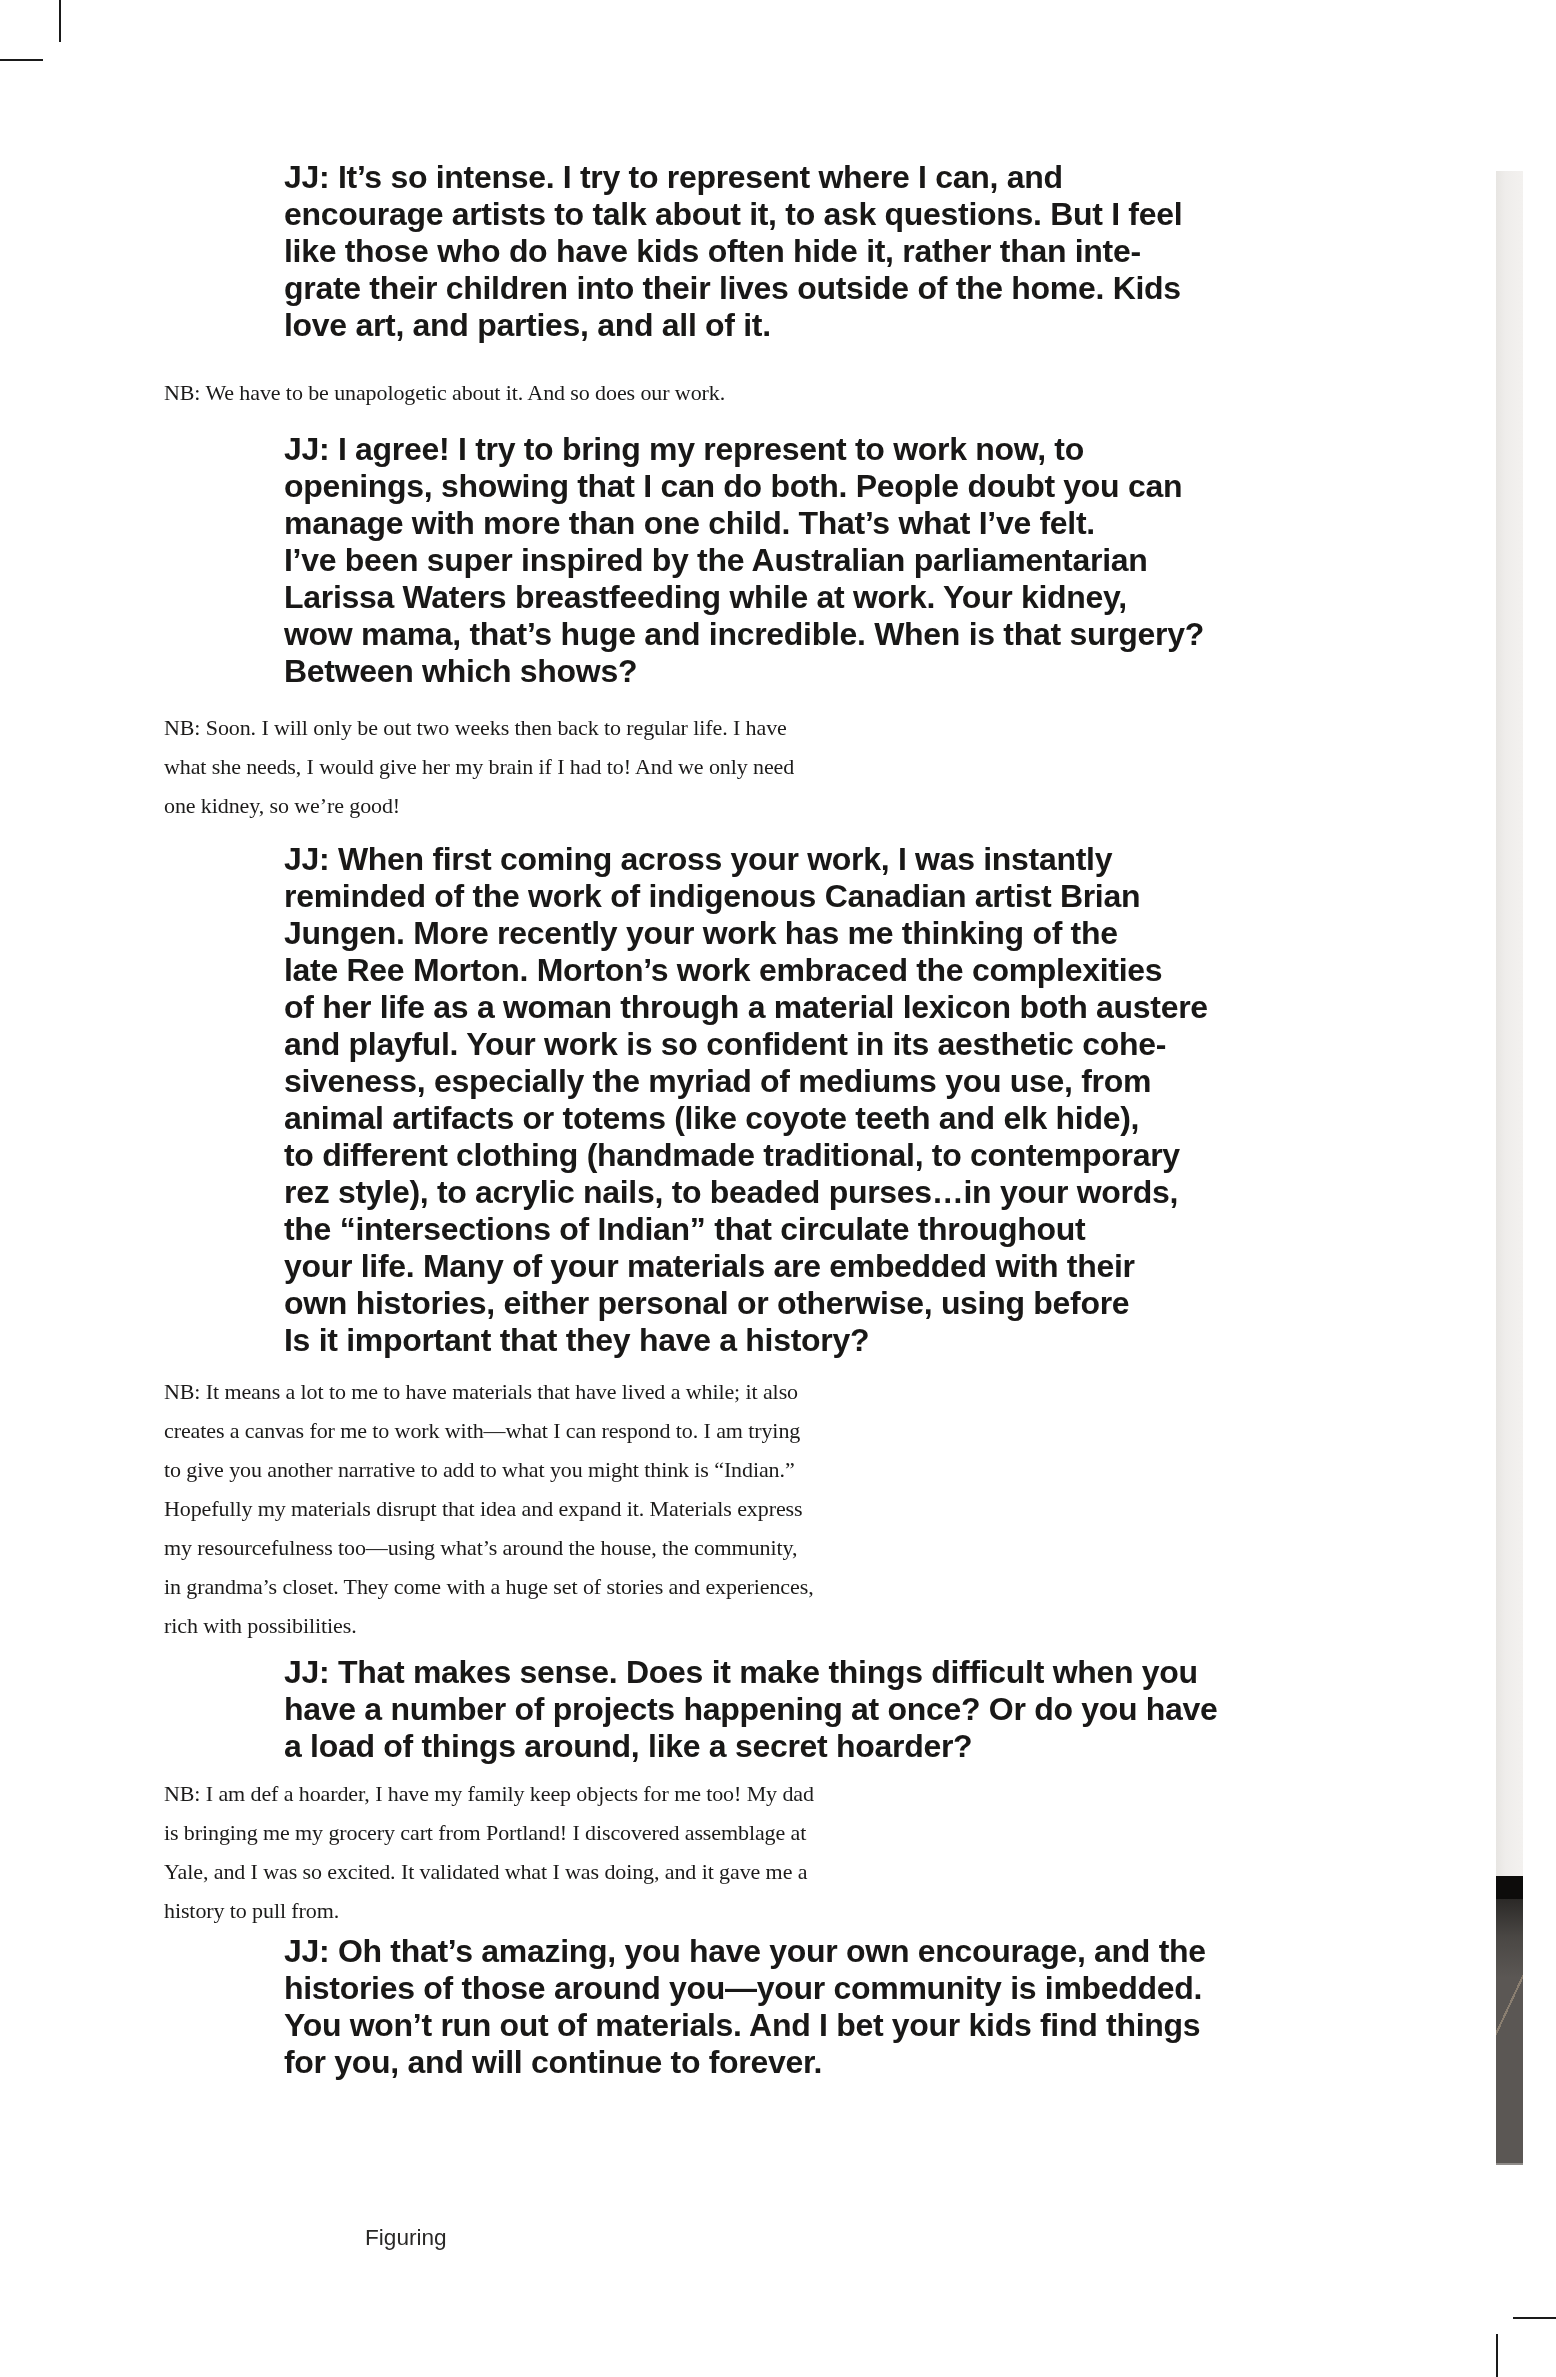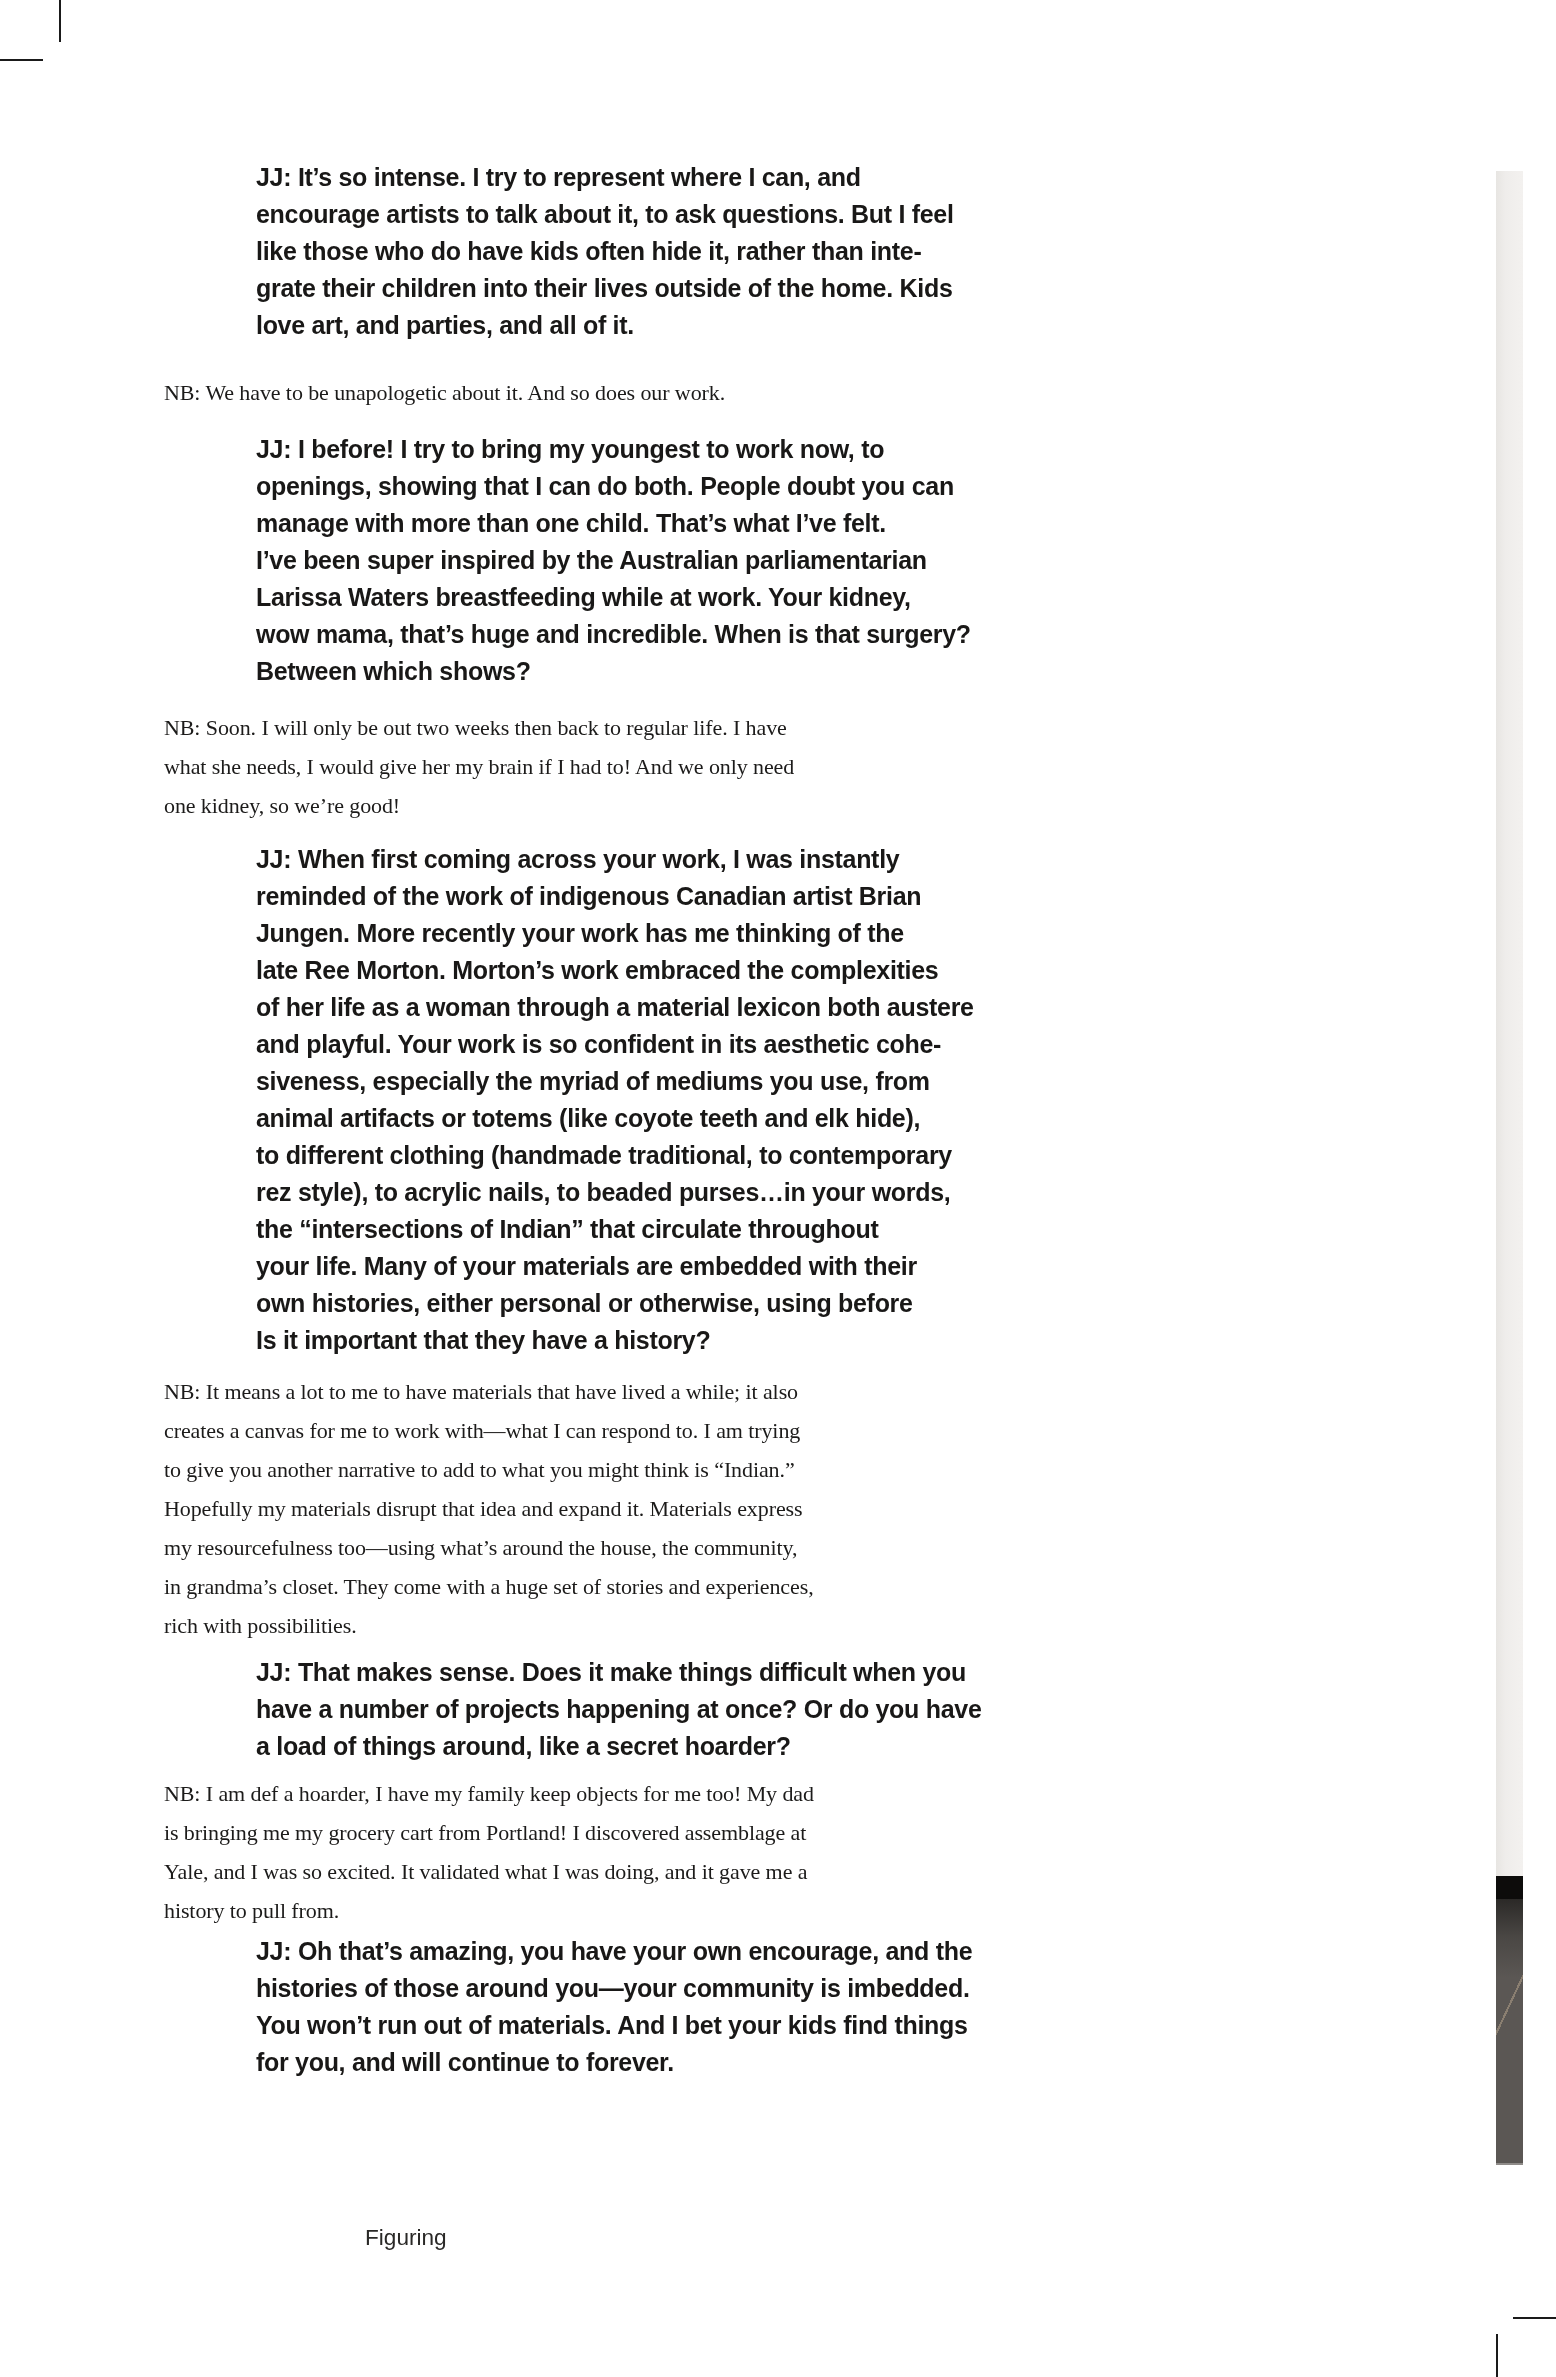--- a/index.html
+++ b/index.html
@@ -52,24 +52,24 @@
   .text-col {
     position: absolute;
     left: 164px;
     top: 159px;
     width: 1026px;
   }
   .block { margin: 0; }
   .block .line { white-space: nowrap; }
 
   .jj {
-    margin-left: 92px;
+    margin-left: 120px;
     font-family: "Liberation Sans", "DejaVu Sans", sans-serif;
     font-weight: 700;
-    font-size: 25px;
+    font-size: 32px;
     line-height: 37px;
     letter-spacing: -0.3px;
     color: var(--jj-color, #191817);
   }
   .nb {
     font-family: "Liberation Serif", "DejaVu Serif", serif;
     font-weight: 400;
     font-size: 22px;
     line-height: 39px;
     letter-spacing: -0.1px;
@@ -116,21 +116,21 @@
         <div class="line">JJ: It’s so intense. I try to represent where I can, and</div>
         <div class="line">encourage artists to talk about it, to ask questions. But I feel</div>
         <div class="line">like those who do have kids often hide it, rather than inte-</div>
         <div class="line">grate their children into their lives outside of the home. Kids</div>
         <div class="line">love art, and parties, and all of it.</div>
       </div>
       <div class="block nb">
         <div class="line">NB: We have to be unapologetic about it. And so does our work.</div>
       </div>
       <div class="block jj">
-        <div class="line">JJ: I before! I try to bring my youngest to work now, to</div>
+        <div class="line">JJ: I agree! I try to bring my represent to work now, to</div>
         <div class="line">openings, showing that I can do both. People doubt you can</div>
         <div class="line">manage with more than one child. That’s what I’ve felt.</div>
         <div class="line">I’ve been super inspired by the Australian parliamentarian</div>
         <div class="line">Larissa Waters breastfeeding while at work. Your kidney,</div>
         <div class="line">wow mama, that’s huge and incredible. When is that surgery?</div>
         <div class="line">Between which shows?</div>
       </div>
       <div class="block nb">
         <div class="line">NB: Soon. I will only be out two weeks then back to regular life. I have</div>
         <div class="line">what she needs, I would give her my brain if I had to! And we only need</div>

